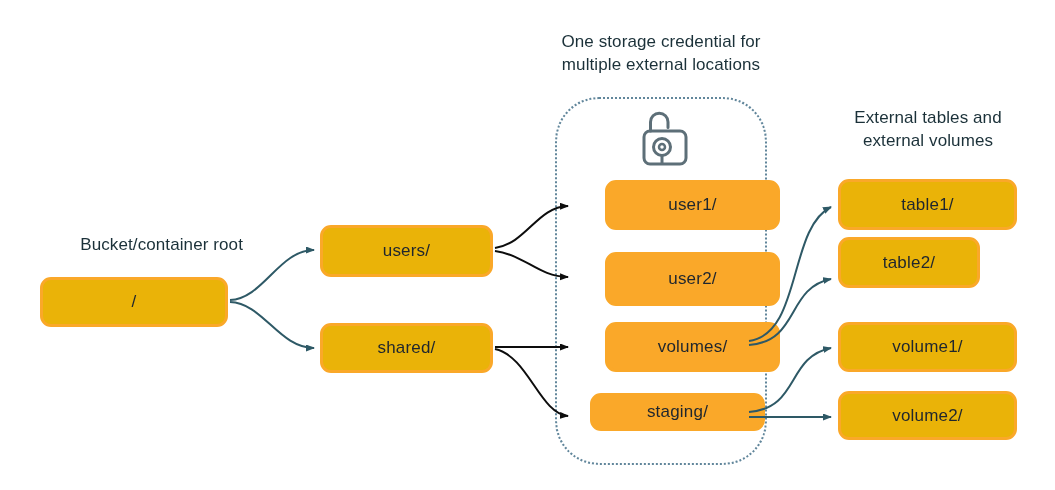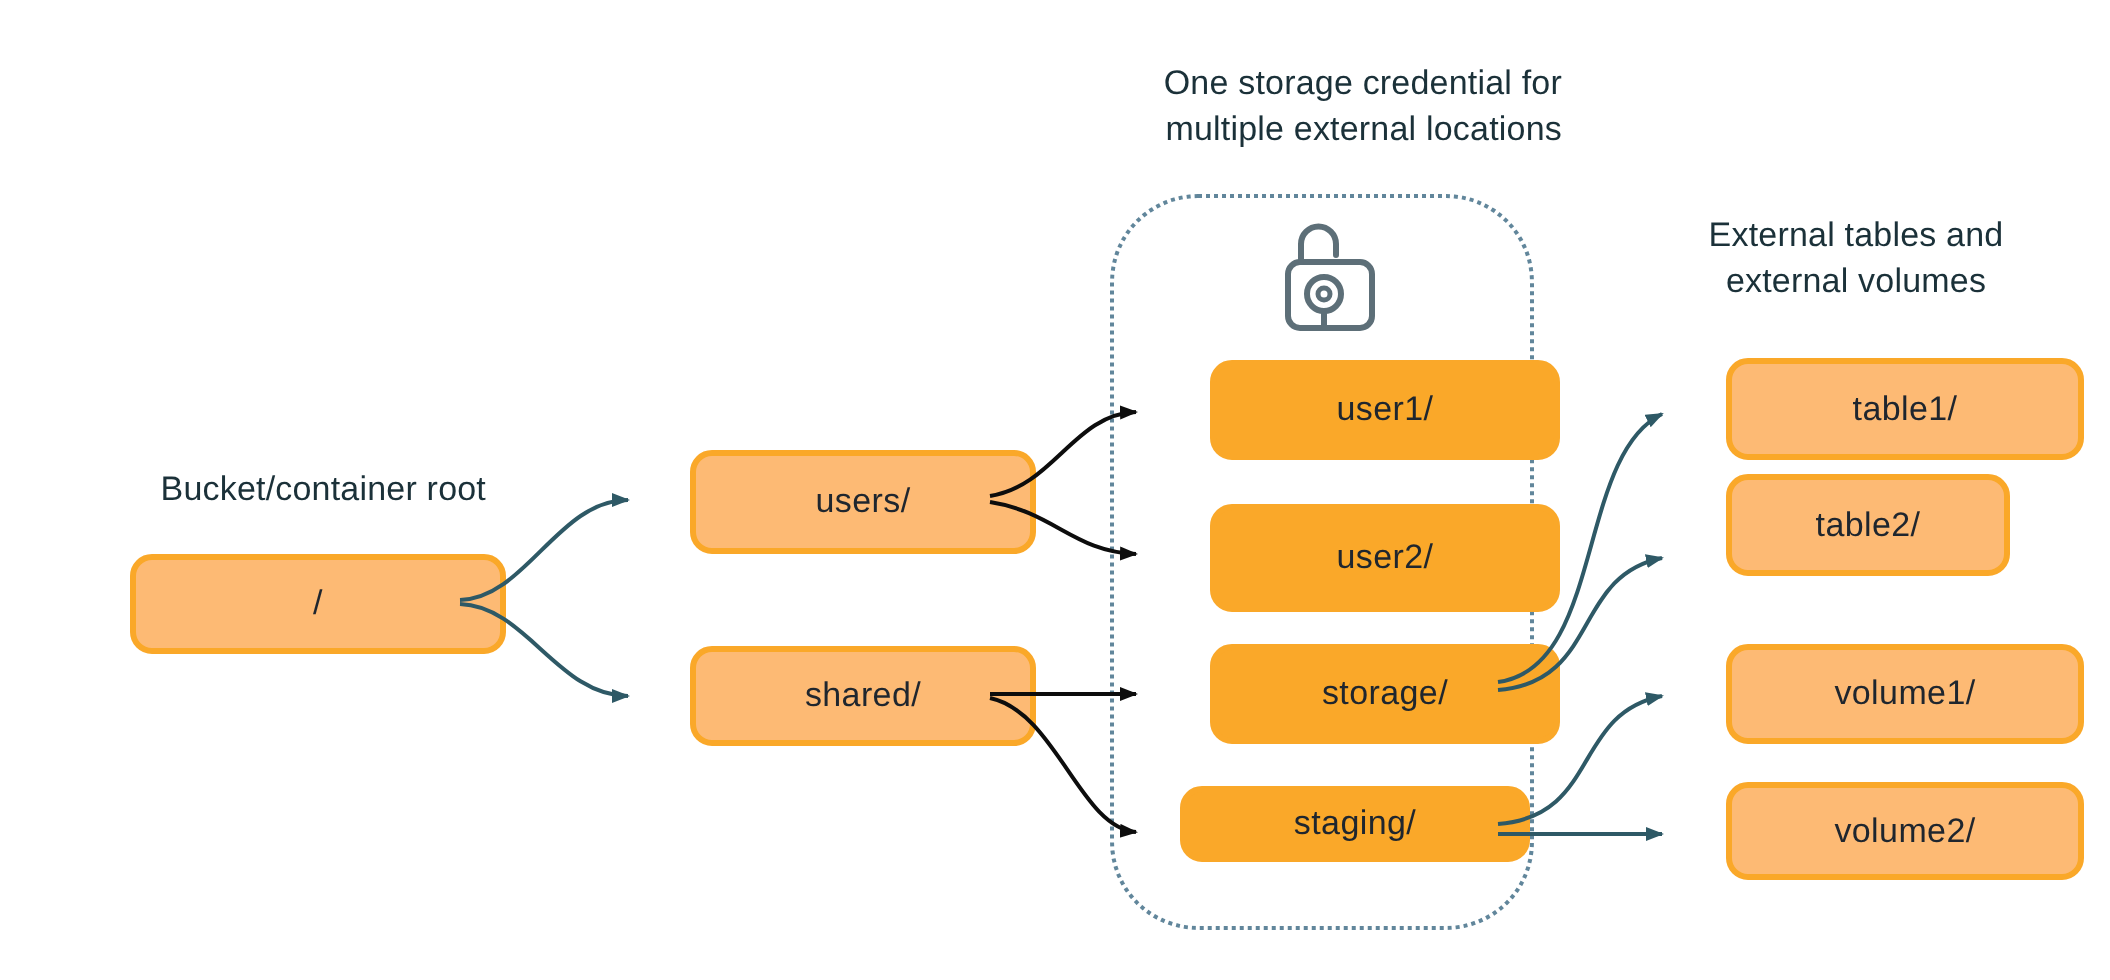--- a/index.html
+++ b/index.html
@@ -17,39 +17,39 @@
   }
   .caption{
     position:absolute;font-size:17px;line-height:23px;text-align:center;color:var(--ink);
     letter-spacing:.1px;
   }
   .node{
     position:absolute;display:flex;align-items:center;justify-content:center;
     box-sizing:border-box;border-radius:11px;font-size:17px;color:#1F262E;z-index:2;
     letter-spacing:.2px;
   }
-  .node.outline{background:#fdba74;border:3px solid var(--orange);margin-left:25px;}
+  .node.outline{background:#eab308;border:3px solid var(--orange);}
   .node.solid{background:var(--orange);border:3px solid var(--orange);margin-left:32px;}
   .cred-zone{
     position:absolute;left:555px;top:97px;width:212px;height:368px;box-sizing:border-box;
     border:2px dotted var(--dotted);border-radius:44px;z-index:1;background:transparent;
   }
   .lock{position:absolute;left:641px;top:111px;z-index:2;}
   svg.edges{position:absolute;left:0;top:0;z-index:3;pointer-events:none;}
   .edge-teal{stroke:var(--teal);stroke-width:2;fill:none;}
   .edge-black{stroke:var(--black);stroke-width:2;fill:none;}
 </style>
 </head>
 <body>
 
 <div class="canvas">
 
   <div class="caption" style="left:23px;top:233px;width:220px;text-align:right;">Bucket/container root</div>
 
-  <div class="caption" style="left:541px;top:30px;width:240px;text-align:right;">
+  <div class="caption" style="left:541px;top:30px;width:240px;">
     <span style="display:block">One storage credential for</span>
     <span style="display:block">multiple external locations</span>
   </div>
 
   <div class="caption" style="left:818px;top:106px;width:220px;">
     <span style="display:block">External tables and</span>
     <span style="display:block">external volumes</span>
   </div>
 
   <div class="cred-zone"></div>
@@ -67,21 +67,21 @@
   <div class="node outline" style="left:40px;top:277px;width:188px;height:50px">/</div>
 
   <div class="node outline" style="left:320px;top:225px;width:173px;height:52px">users/</div>
 
   <div class="node outline" style="left:320px;top:323px;width:173px;height:50px">shared/</div>
 
   <div class="node solid" style="left:573px;top:180px;width:175px;height:50px">user1/</div>
 
   <div class="node solid" style="left:573px;top:252px;width:175px;height:54px">user2/</div>
 
-  <div class="node solid" style="left:573px;top:322px;width:175px;height:50px">storage/</div>
+  <div class="node solid" style="left:573px;top:322px;width:175px;height:50px">volumes/</div>
 
   <div class="node solid" style="left:558px;top:393px;width:175px;height:38px">staging/</div>
 
   <div class="node outline" style="left:838px;top:179px;width:179px;height:51px">table1/</div>
 
   <div class="node outline" style="left:838px;top:237px;width:142px;height:51px">table2/</div>
 
   <div class="node outline" style="left:838px;top:322px;width:179px;height:50px">volume1/</div>
 
   <div class="node outline" style="left:838px;top:391px;width:179px;height:49px">volume2/</div>

